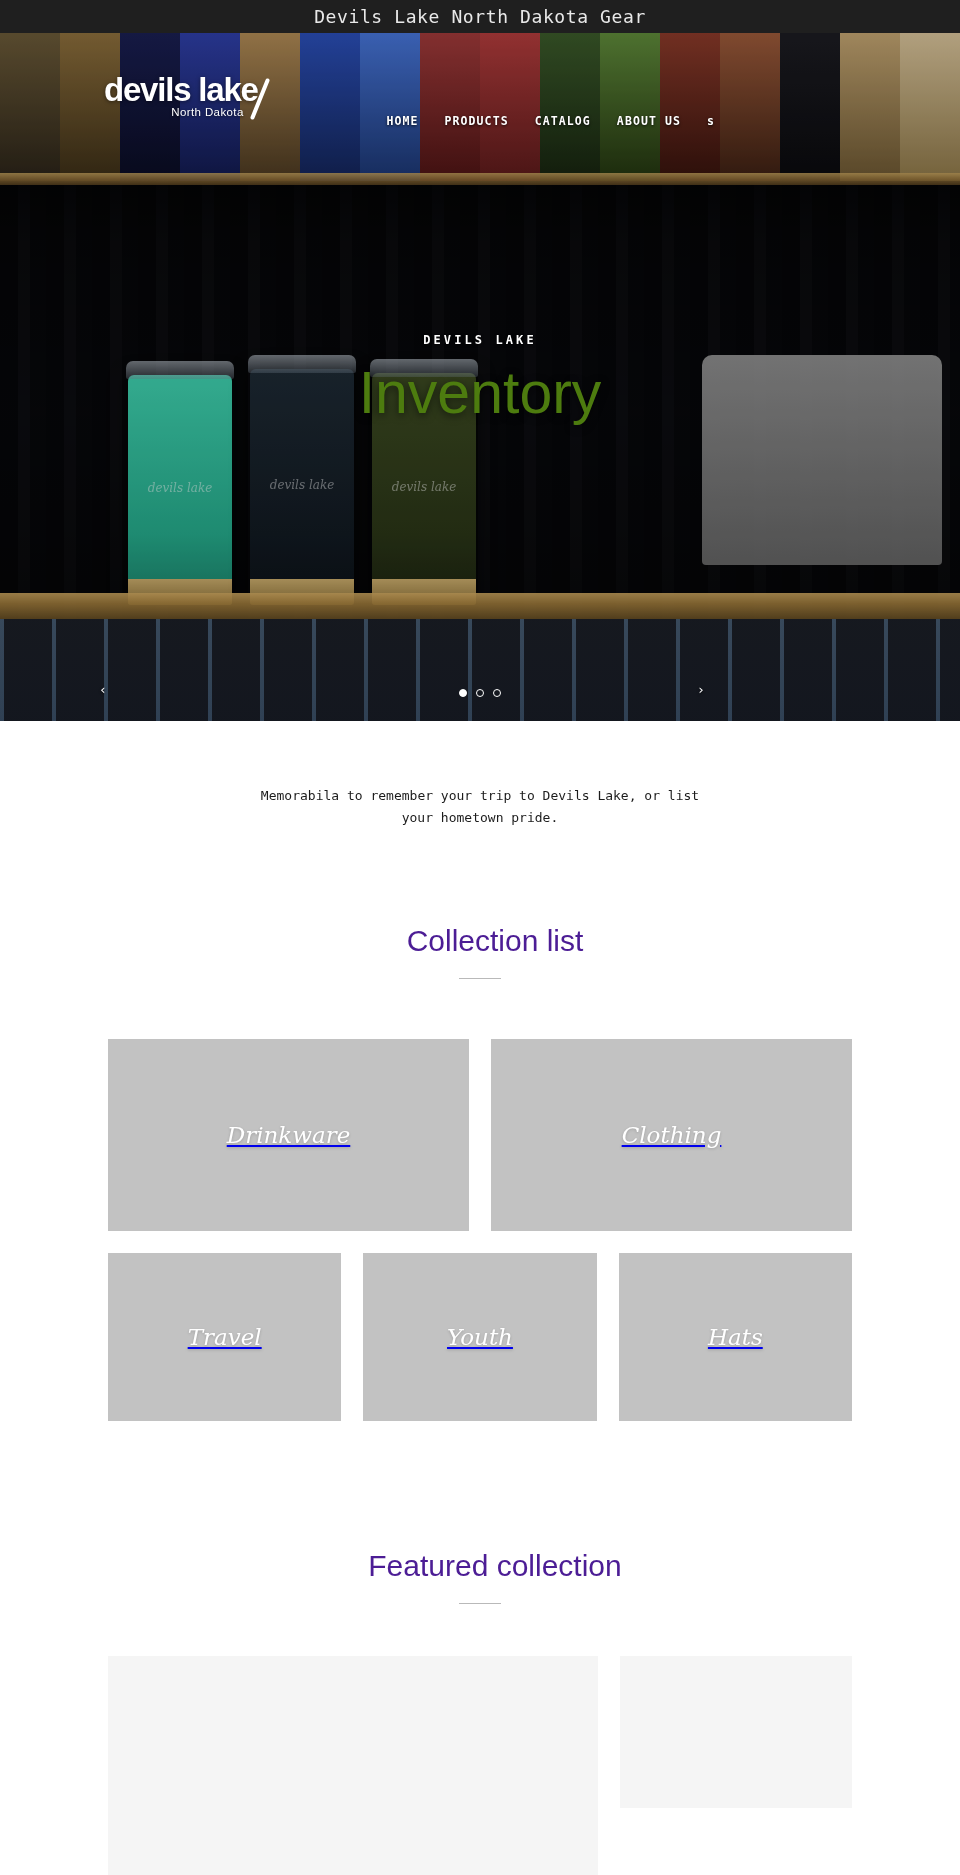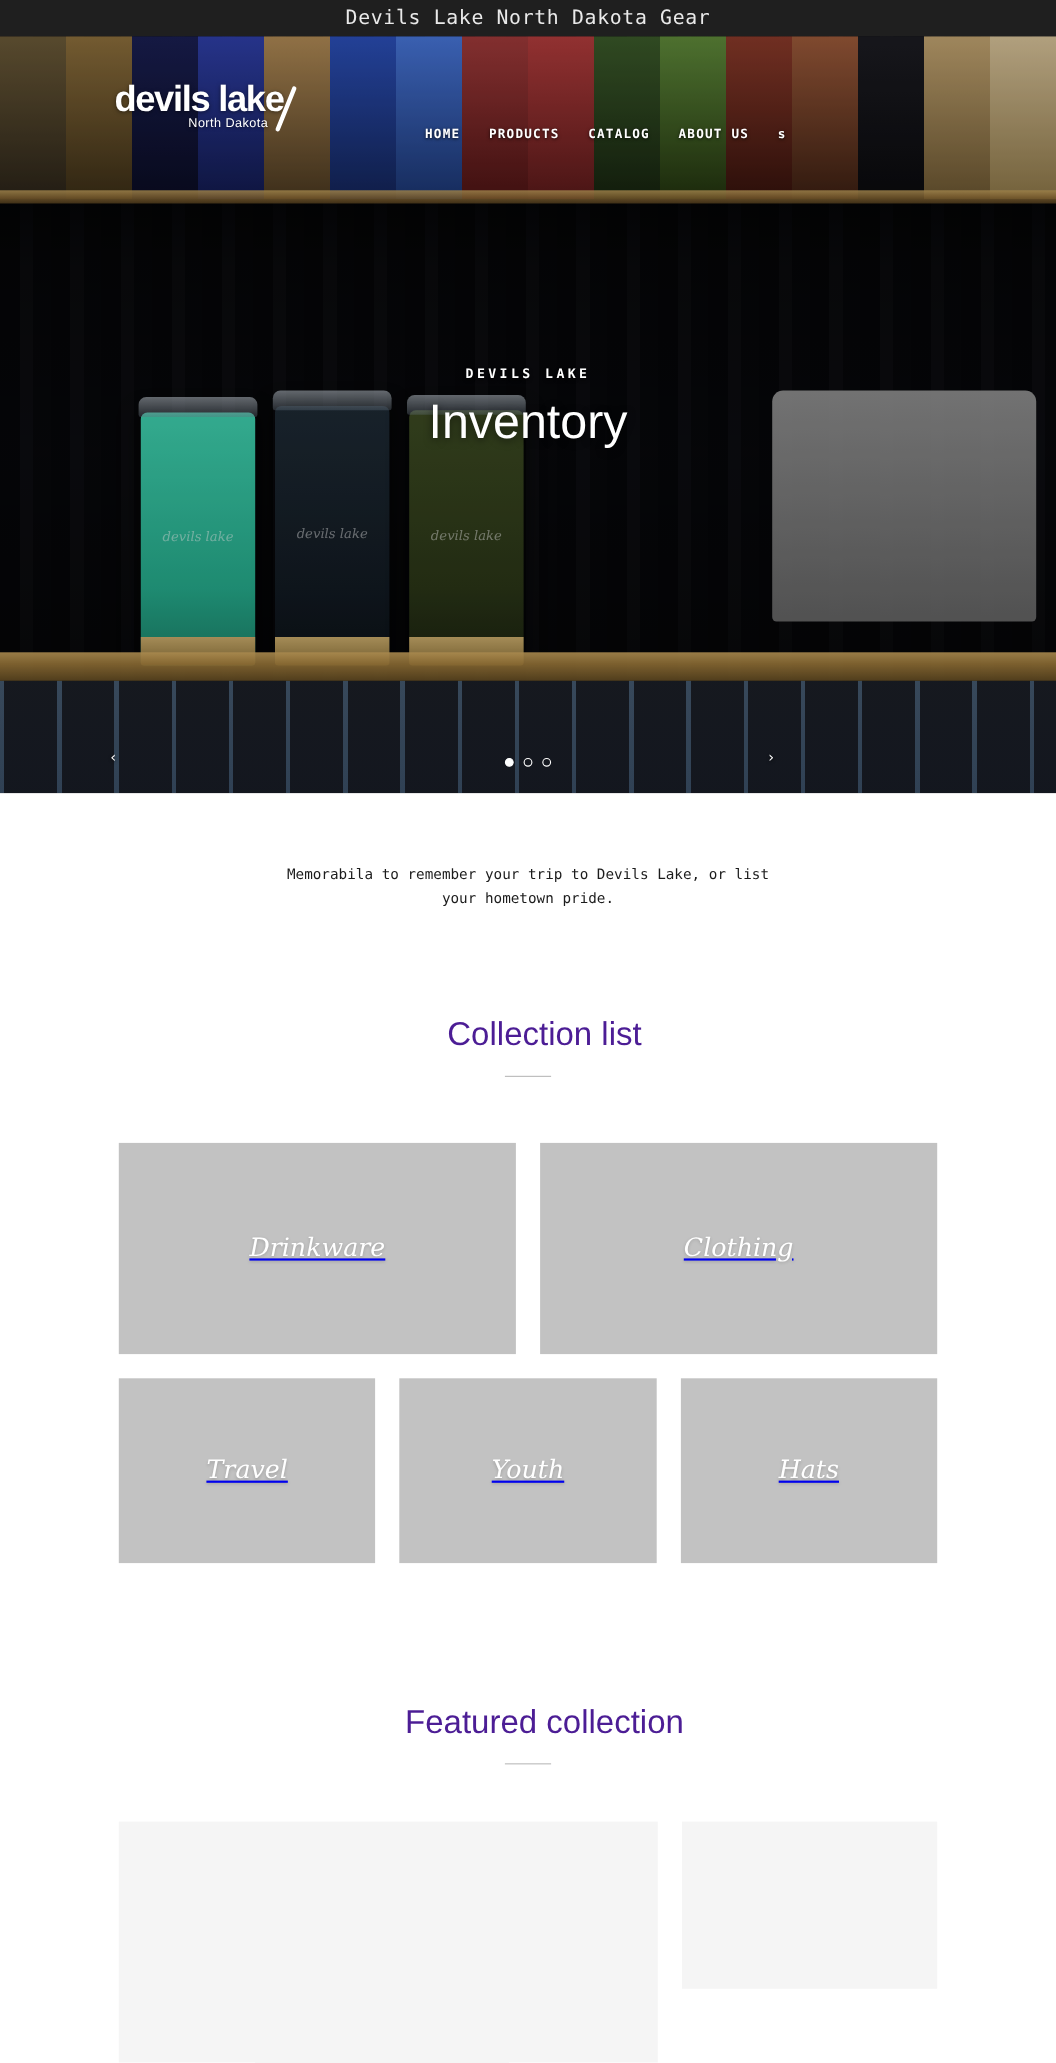--- a/index.html
+++ b/index.html
@@ -111,21 +111,21 @@
     position: absolute; left: 0; right: 0; top: 300px;
     text-align: center; z-index: 4;
   }
   .hero-kicker {
     color: #fff; font-size: 12px; font-weight: bold;
     letter-spacing: 3.1px;
     font-family: "DejaVu Sans Mono","Liberation Mono",monospace;
     text-shadow: 0 1px 3px rgba(0,0,0,.75);
   }
   .hero-title {
-    color: #ffffff; font-size: 44px; font-weight: 400; margin-top: 12px;
+    color: #4d7c0f; font-size: 59px; font-weight: 400; margin-top: 12px;
     font-family: "Liberation Sans", sans-serif;
     text-shadow: 0 2px 8px rgba(0,0,0,.6);
   }
 
   .hero-arrow {
     position: absolute; bottom: 24px; z-index: 5;
     color: #fff; font-size: 13px; width: 22px; text-align: center;
     font-family: "DejaVu Sans Mono","Liberation Mono",monospace;
     text-shadow: 0 1px 3px rgba(0,0,0,.8);
   }

